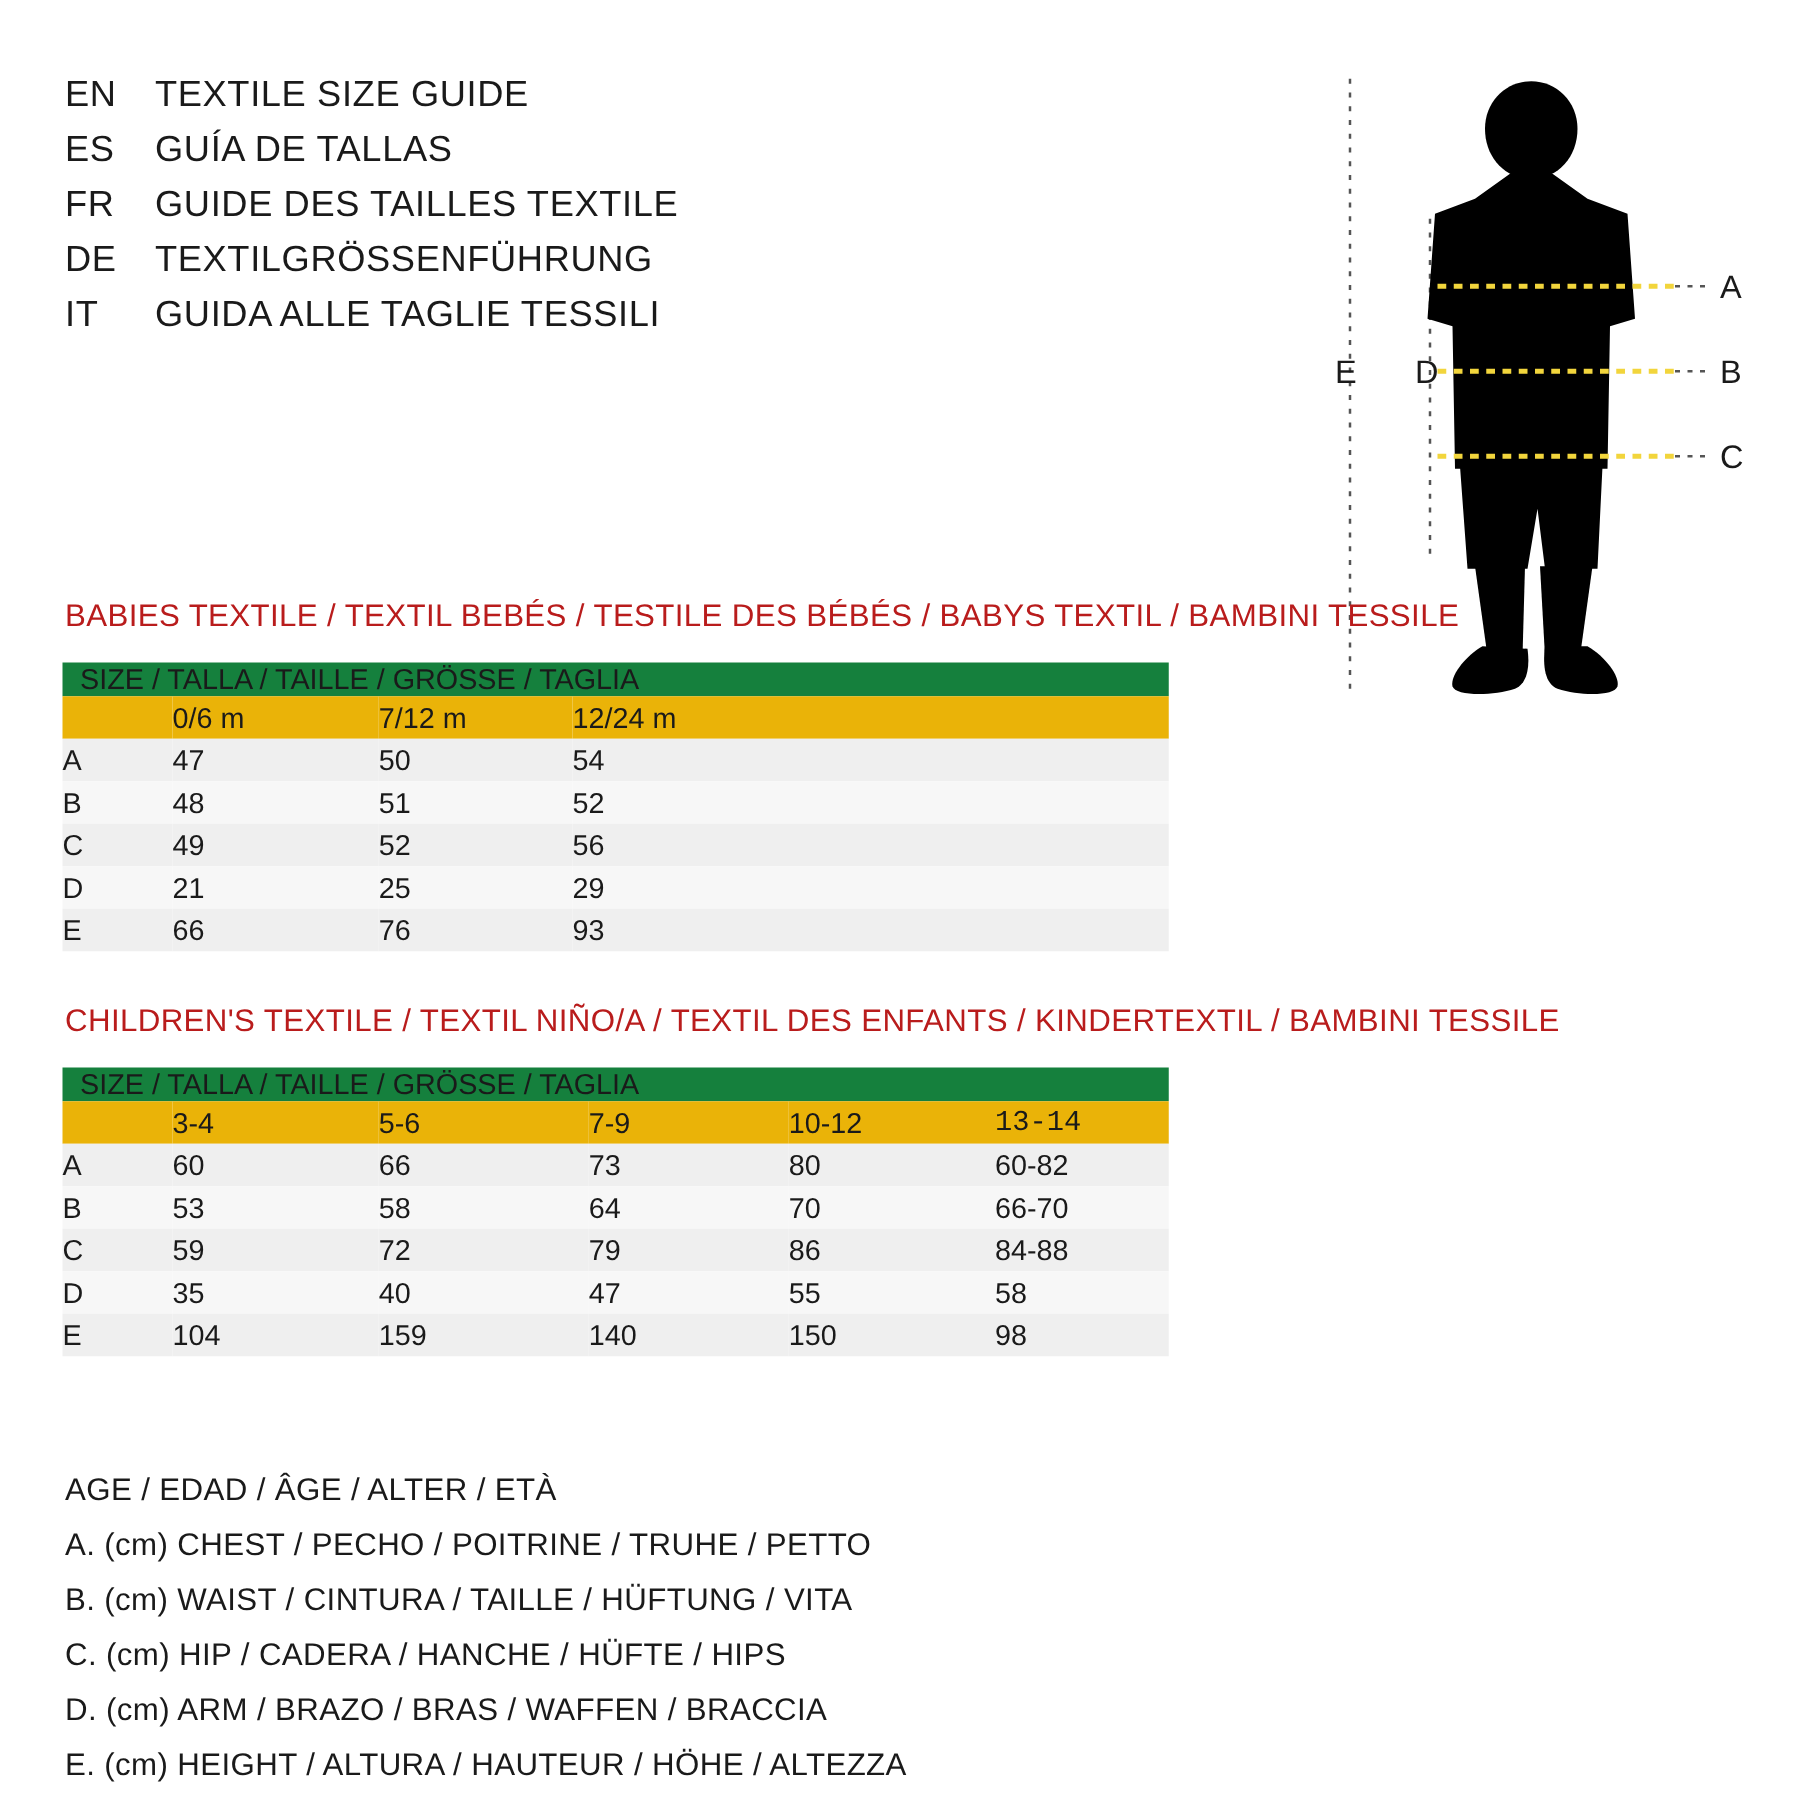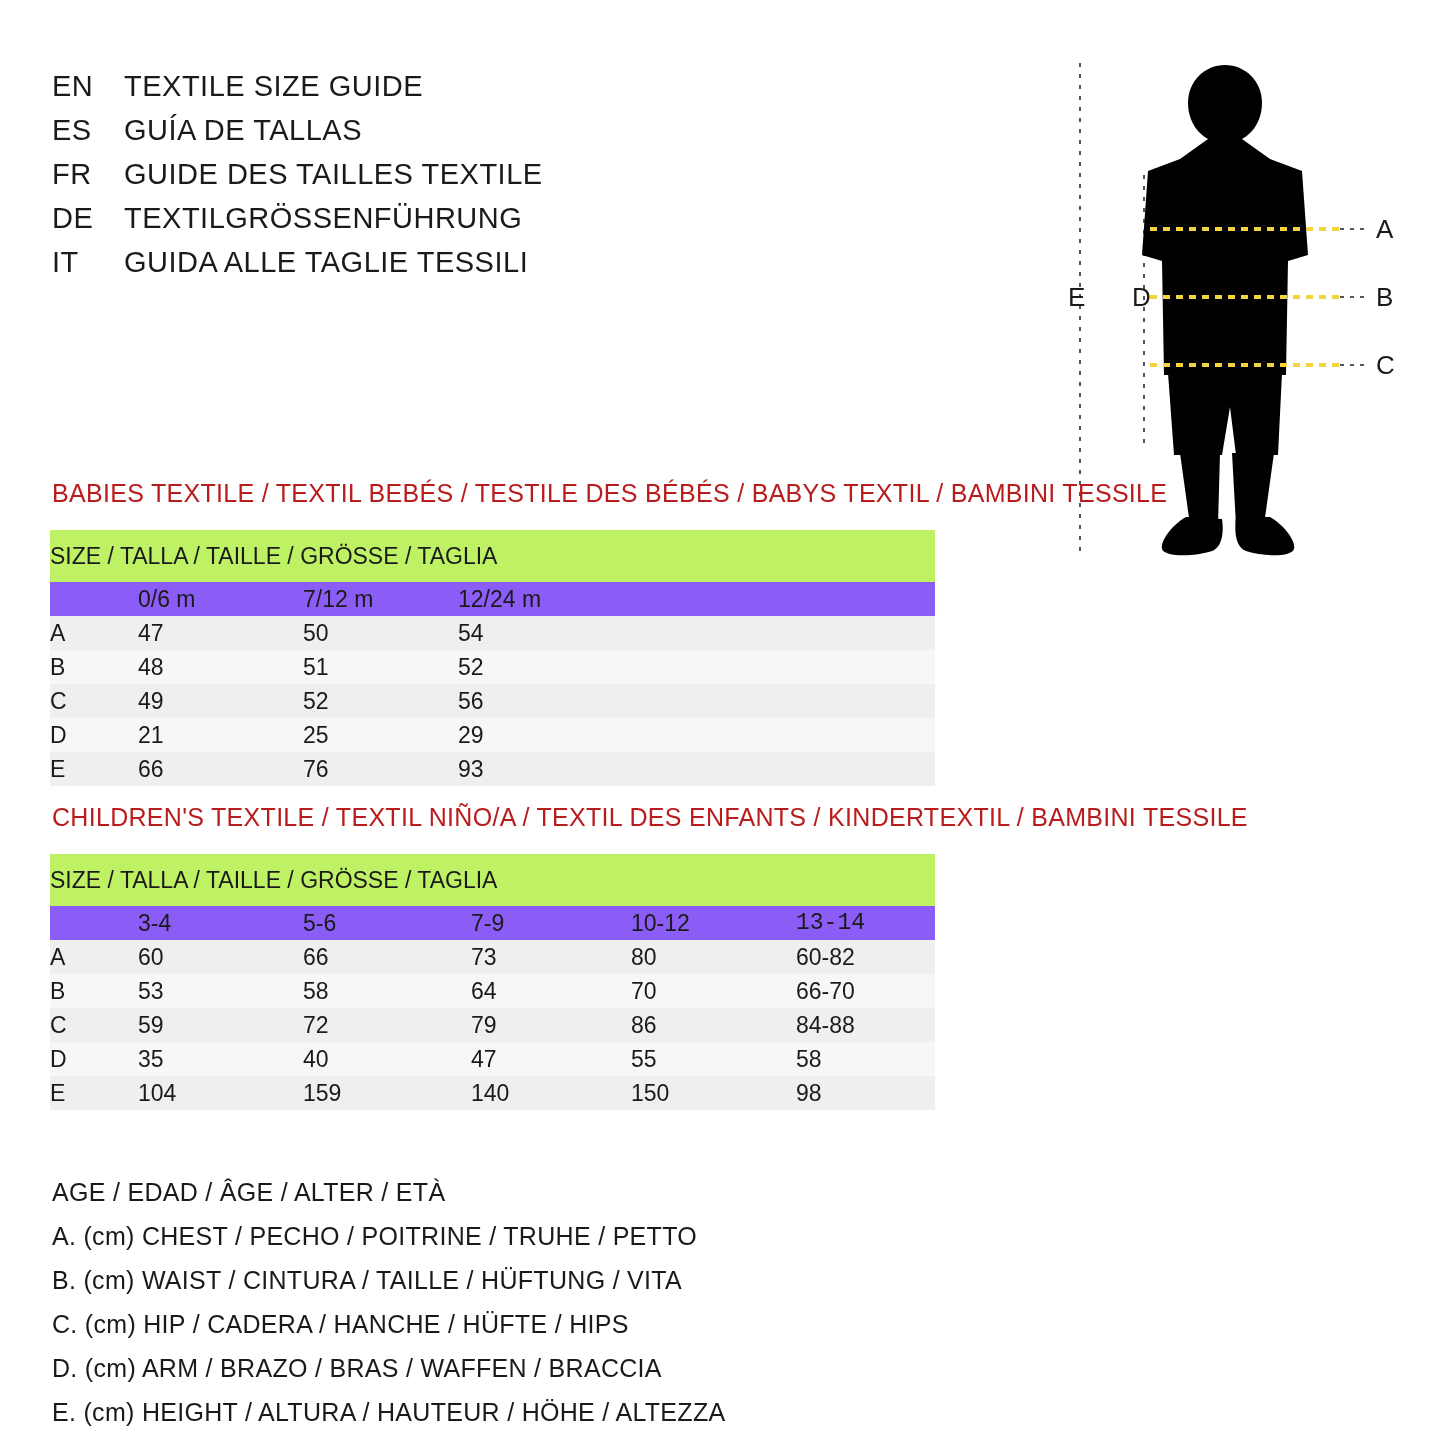--- a/index.html
+++ b/index.html
@@ -18,21 +18,21 @@
   .page {
     position: relative;
     width: 1445px;
     height: 1445px;
   }
 
   
   .lang-block {
     position: absolute;
     left: 52px;
-    top: 70px;
+    top: 60px;
     width: 640px;
   }
   .lang-row {
     display: flex;
     align-items: baseline;
     height: 44px;
     font-size: 29px;
     letter-spacing: 0.5px;
   }
   .lang-code {
@@ -76,27 +76,27 @@
   #children-table { left: 50px; top: 854px; width: 885px; }
 
   .size-table th, .size-table td {
     padding: 0;
     font-weight: normal;
     text-align: left;
     height: 34px;
     vertical-align: middle;
   }
   .hdr-row td {
-    background: #bef264;
+    background: #15803d;
     font-size: 23px;
-    height: 52px;
-    padding-left: 0;
+    height: 27px;
+    padding-left: 14px;
   }
   .col-row td {
-    background: #8b5cf6;
+    background: #eab308;
     height: 34px;
   }
   .data-row td { background: #efefef; }
   .data-row.white td { background: #f7f7f7; }
 
   .c-label { width: 44px; padding-left: 10px; }
   
   #babies-table .c-label { width: 88px; }
   #babies-table .c1 { width: 165px; }
   #babies-table .c2 { width: 155px; }

